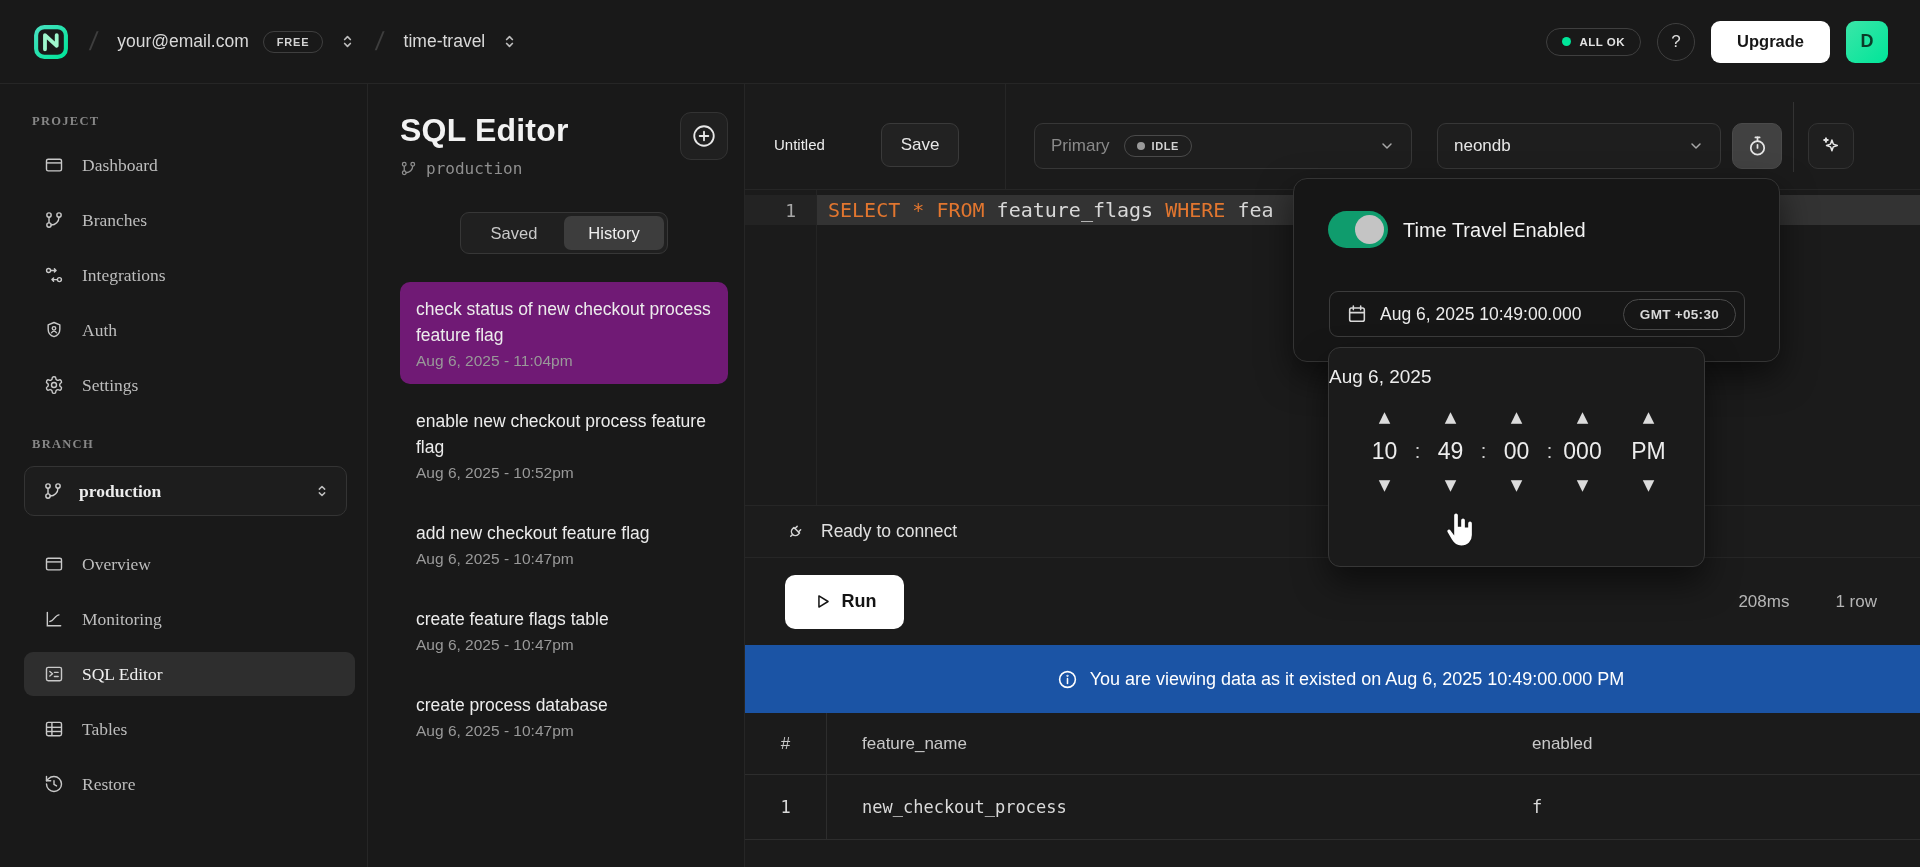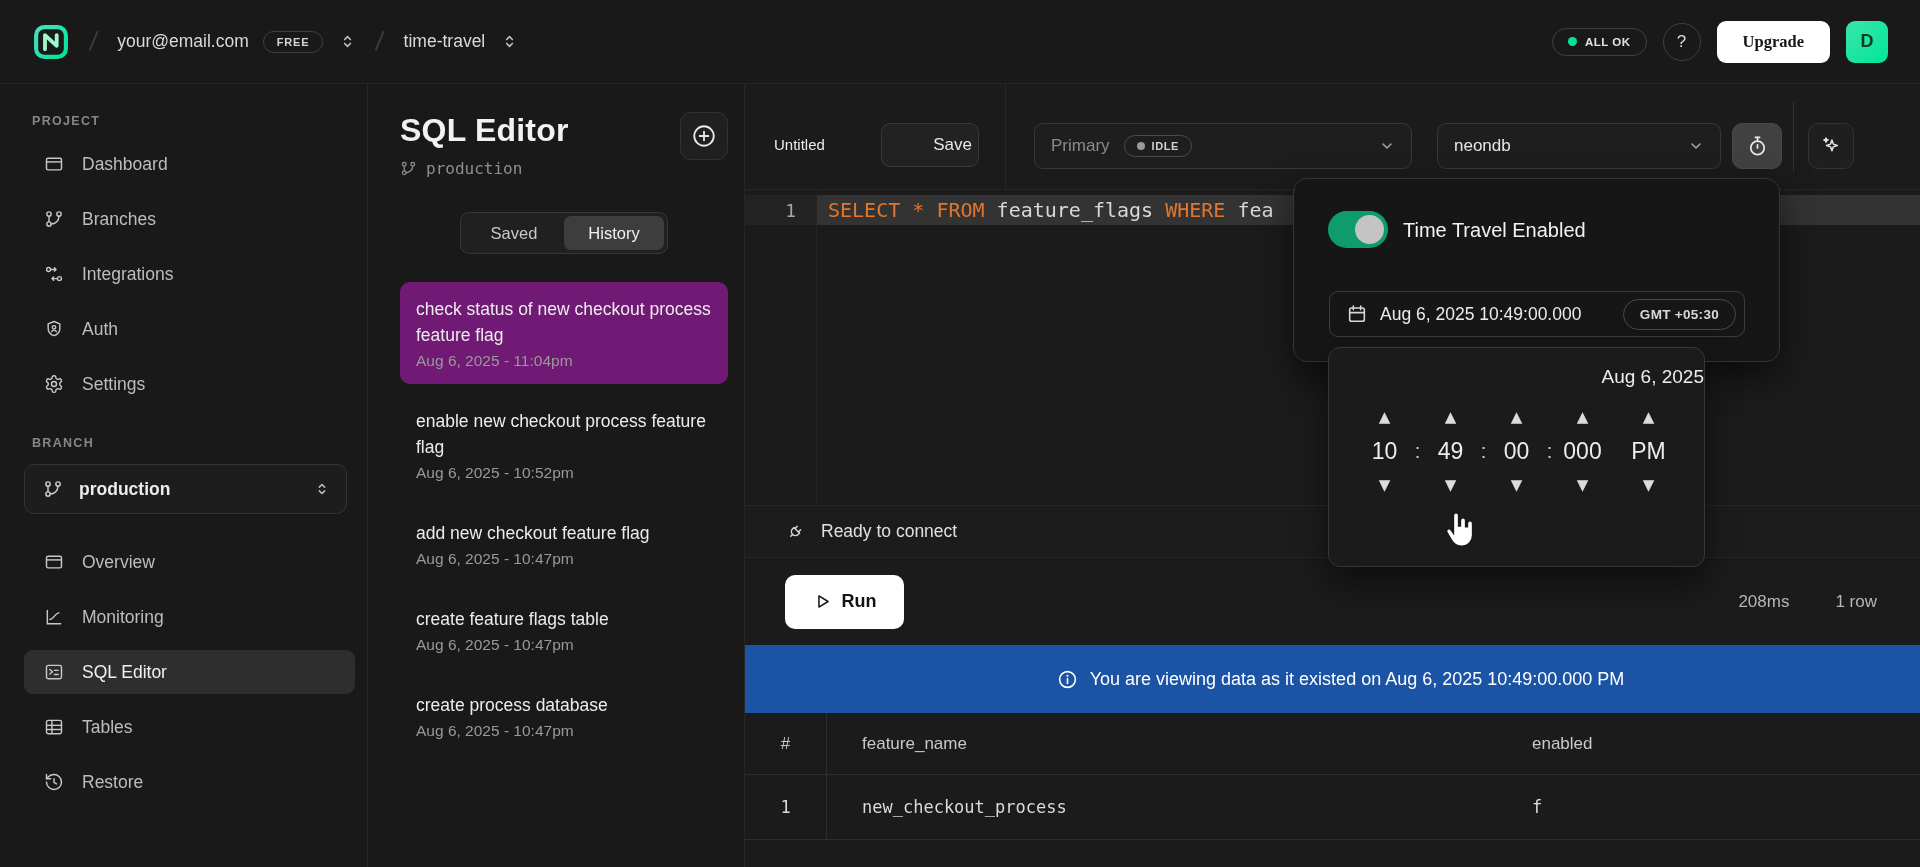--- a/index.html
+++ b/index.html
@@ -35,34 +35,35 @@
   }
   .dot-green { width:9px; height:9px; border-radius:50%; background:#00e599; }
   .help-btn {
     width:38px; height:38px; border:1px solid #3f3f3f; border-radius:50%;
     display:flex; align-items:center; justify-content:center;
     font-size:17px; color:#dcdcdc; background:transparent; cursor:pointer;
   }
   .upgrade-btn {
     height:42px; padding:0 26px; background:#fff; color:#161616;
     border:none; border-radius:9px; font-size:16.5px; font-weight:600;
-    font-family:Liberation Serif, serif; cursor:pointer;
+    font-family:Liberation Sans, sans-serif; cursor:pointer;
   }
   .avatar {
     width:42px; height:42px; border-radius:9px;
     background:linear-gradient(135deg,#3be6a8,#00e599);
     color:#0b3b28; font-size:18px; font-weight:700;
     display:flex; align-items:center; justify-content:center; cursor:pointer;
   }
 
   
   .sidebar {
     position:absolute; top:84px; left:0; bottom:0; width:368px;
     background:#191919; border-right:1px solid #262626;
     padding:30px 12px 0 24px;
+    font-family:Liberation Serif, serif;
   }
   .side-label { font-size:12.5px; font-weight:700; letter-spacing:1.3px; color:#878787; padding-left:8px; margin-bottom:14px; }
   .side-group { margin-bottom:30px; }
   .side-item {
     display:flex; align-items:center; gap:18px; height:44px; margin-bottom:11px;
     padding:0 14px 0 20px; border-radius:9px; color:#bdbdbd; font-size:17.5px; cursor:pointer;
   }
   .side-item .ic { color:#c9c9c9; flex:0 0 auto; }
   .side-item.active { background:#2e2e2e; color:#f0f0f0; }
   .branch-select {
@@ -99,23 +100,23 @@
   .hist-item.selected { background:#701a75; }
   .hist-title { font-size:17.5px; line-height:26px; color:#ececec; overflow-wrap:break-word; }
   .hist-date { margin-top:4px; font-size:15.5px; color:#999; }
 
   
   .main { position:absolute; left:745px; top:84px; right:0; bottom:0; background:#1b1b1b; }
   .toolbar { position:absolute; top:0; left:0; right:0; height:106px; border-bottom:1px solid #262626; }
   .tb-divider { position:absolute; left:260px; top:0; bottom:0; width:1px; background:#262626; }
   .untitled { position:absolute; left:29px; top:39px; height:44px; line-height:44px; font-size:15px; color:#ececec; cursor:pointer; }
   .save-btn {
-    position:absolute; left:136px; top:39px; width:98px; height:44px;
+    position:absolute; left:136px; top:39px; width:78px; height:44px;
     background:#222; border:1px solid #3a3a3a; border-radius:9px;
-    color:#e8e8e8; font-size:17px; font-family:"Liberation Sans",sans-serif; cursor:pointer;text-align:right;
+    color:#e8e8e8; font-size:17px; font-family:"Liberation Sans",sans-serif; cursor:pointer;
   }
   .dd {
     position:absolute; top:39px; height:46px; border:1px solid #373737; border-radius:9px;
     background:#1e1e1e; display:flex; align-items:center; padding:0 16px; cursor:pointer;
   }
   .dd-compute { left:289px; width:378px; }
   .dd-compute .name { color:#8a8a8a; font-size:17px; }
   .idle-pill {
     margin-left:14px; display:flex; align-items:center; gap:7px;
     border:1px solid #4a4a4a; border-radius:999px; padding:4px 12px;
@@ -190,21 +191,21 @@
   .tz-pill {
     flex:0 0 auto; border:1px solid #4a4a4a; border-radius:16px; height:31px;
     display:flex; align-items:center; padding:0 16px;
     font-size:13.5px; font-weight:700; letter-spacing:.3px; color:#d9d9d9;
   }
   .picker {
     position:absolute; left:1328px; top:347px; width:377px; height:220px;
     background:#1b1b1b; border:1px solid #373737; border-radius:12px;
     box-shadow:0 16px 32px rgba(0,0,0,.5); z-index:11; padding-top:18px;
   }
-  .picker-date { text-align:right; font-size:19px; color:#ededed; }
+  .picker-date { text-align:left; font-size:19px; color:#ededed; }
   .spinner { display:flex; justify-content:center; align-items:center; margin-top:20px; }
   .spin-col { width:56px; display:flex; flex-direction:column; align-items:center; gap:11px; }
   .spin-col.meridiem { margin-left:10px; }
   .arrow-btn { font-size:15px; color:#dcdcdc; line-height:1; cursor:pointer; background:none; border:none; padding:2px; font-family:"DejaVu Sans",sans-serif; }
   .spin-val { font-size:23px; color:#ececec; }
   .spin-sep { width:10px; text-align:center; font-size:20px; color:#cfcfcf; }
 
   .cursor { position:absolute; left:1438px; top:508px; z-index:30; pointer-events:none; }
 </style>
 </head>

